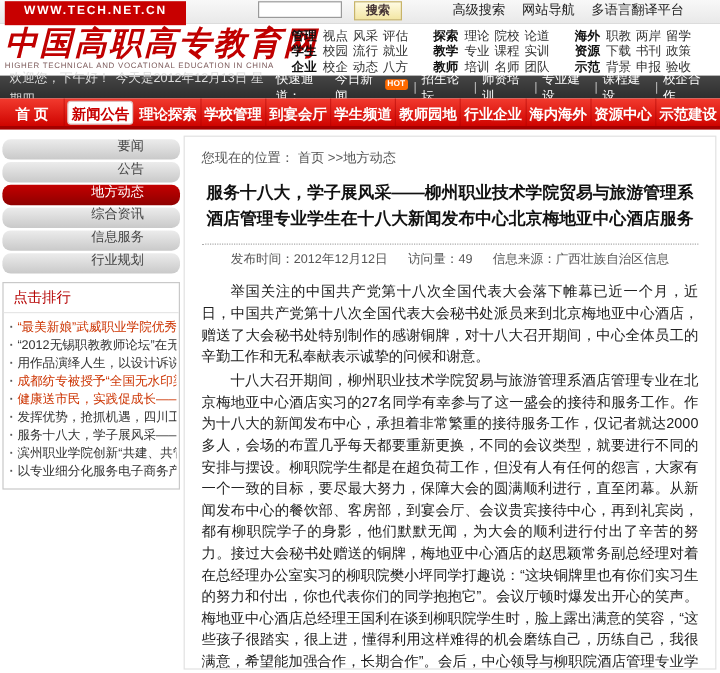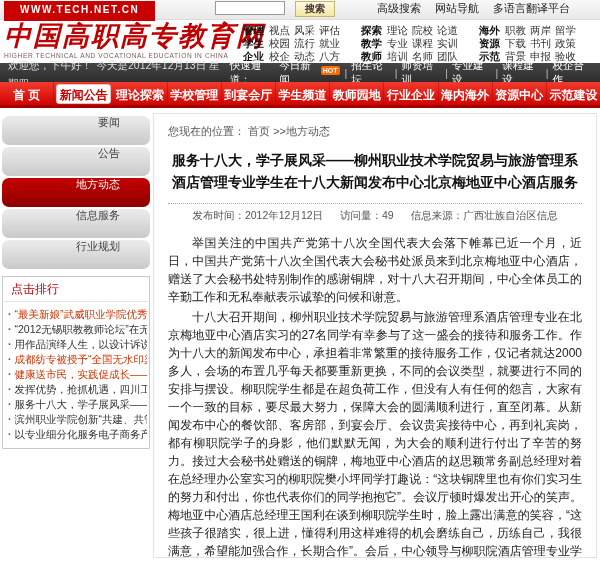--- a/index.html
+++ b/index.html
@@ -43,21 +43,21 @@
   .nav { position:absolute; left:0; top:82px; width:600px; height:26px;
          background:linear-gradient(#f23a2e,#cf0400); border-bottom:3px solid #a40000; display:flex; }
   .nav-item { flex:1; text-align:center; color:#fff; font-size:12px; font-weight:bold; line-height:26px;
               border-right:1px solid rgba(170,0,0,.45); white-space:nowrap; }
   .nav-item:last-child { border-right:none; }
   .nav-item.active { background:#fff; color:#c80000; margin:2px 2px 1px; line-height:21px;
                      border-radius:3px; border:1px solid #e0c0c0; }
 
   
   .sidebar { position:absolute; left:2px; top:116px; width:148px; }
-  .side-item { height:29px; line-height:13px; margin-bottom:2px; border-radius:7px;
+  .side-item { height:17px; line-height:13px; margin-bottom:2px; border-radius:7px;
                background:linear-gradient(#ececec,#c9c9c9); color:#444; font-size:11px;
                text-align:right; padding-right:30px; }
   .side-item.active { background:linear-gradient(#c40000,#8e0000); color:#fff; }
   .rankbox { margin-top:7px; border:1px solid #c9c9c9; background:#fff; }
   .rank-head { font-size:12px; font-weight:normal; color:#b50000; padding:4px 8px 3px;
                border-bottom:1px solid #e6e6e6; }
   .rank-list { list-style:none; padding:5px 2px 6px 5px; }
   .rank-list li { font-size:10.5px; line-height:15px; color:#333; white-space:nowrap;
                   overflow:hidden; }
   .rank-list li::before { content:"·"; color:#555; margin-right:3px; font-weight:bold; }
@@ -147,20 +147,21 @@
   <a class="nav-item">行业企业</a>
   <a class="nav-item">海内海外</a>
   <a class="nav-item">资源中心</a>
   <a class="nav-item">示范建设</a>
 </div>
 
 <div class="sidebar">
   <div class="side-item">要闻</div>
   <div class="side-item">公告</div>
   <div class="side-item active">地方动态</div>
+  <div class="side-item">综合资讯</div>
   <div class="side-item">信息服务</div>
   <div class="side-item">行业规划</div>
 
   <div class="rankbox">
     <div class="rank-head">点击排行</div>
     <ul class="rank-list">
       <li class="hot">“最美新娘”武威职业学院优秀毕业生李…</li>
       <li>“2012无锡职教教师论坛”在无锡职业技…</li>
       <li>用作品演绎人生，以设计诉说故事</li>
       <li class="hot">成都纺专被授予“全国无水印染技术创新…</li>

